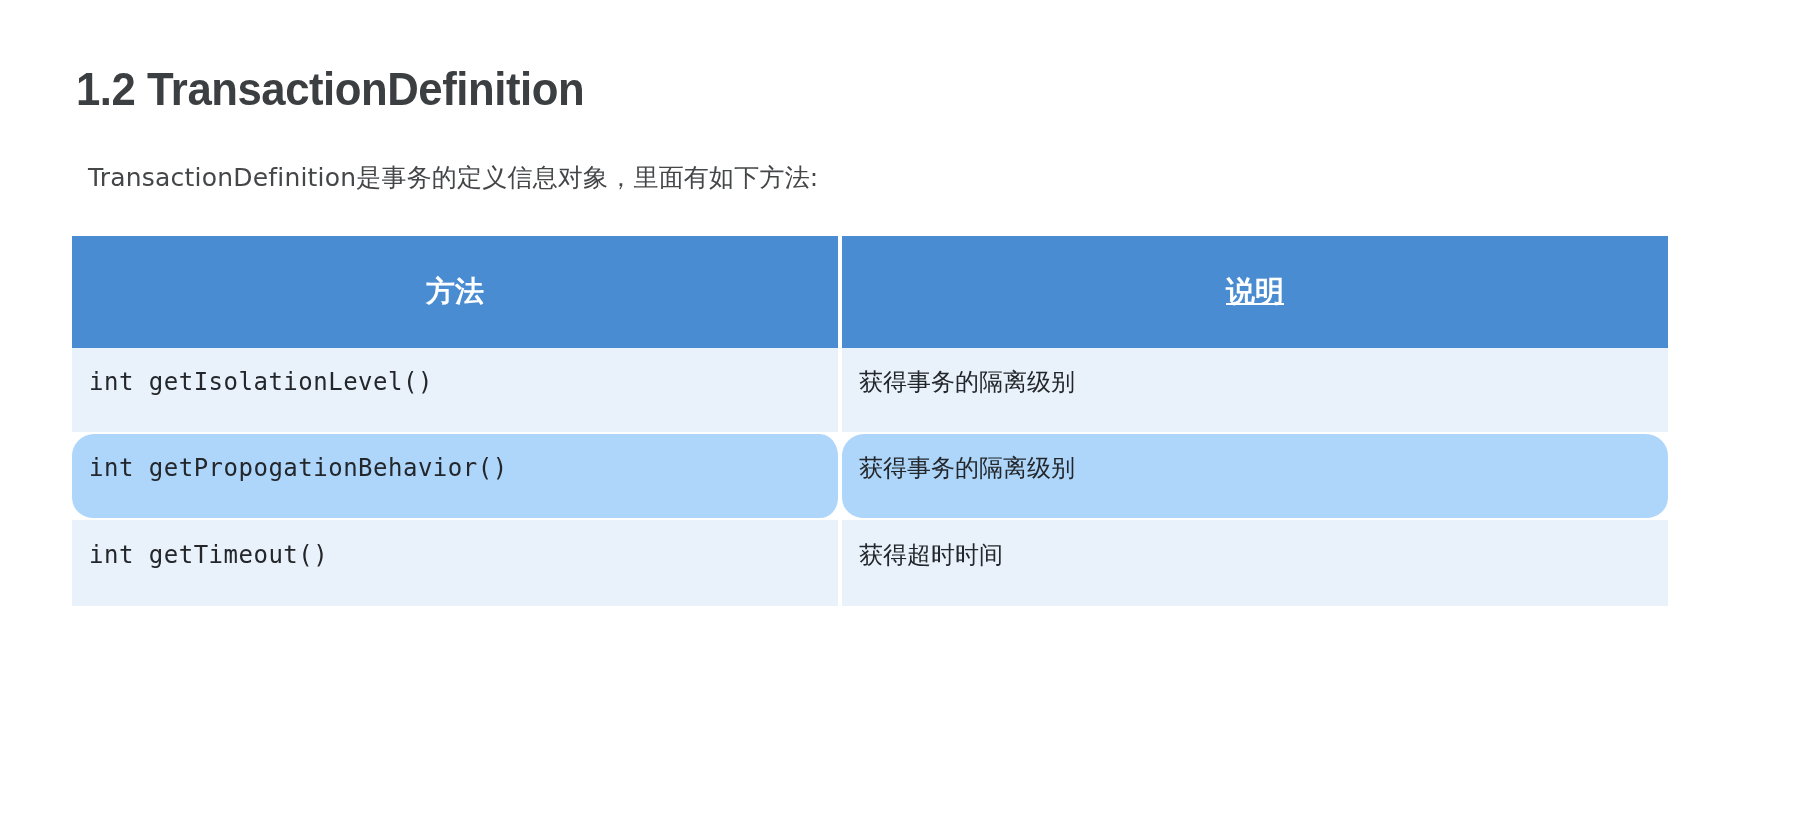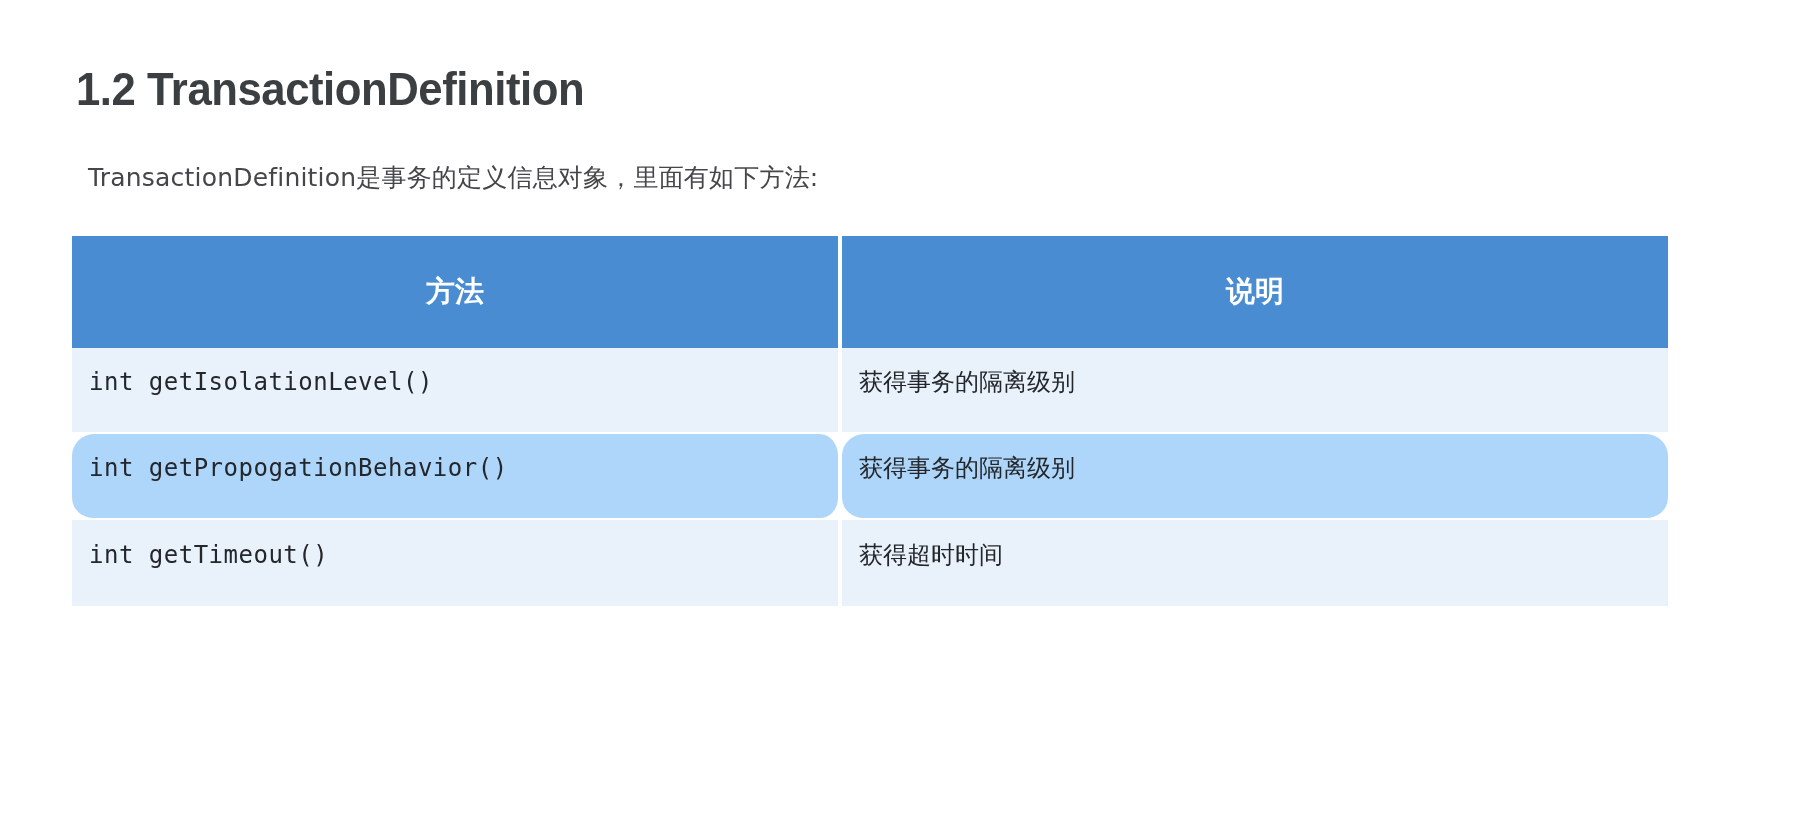--- a/index.html
+++ b/index.html
@@ -71,21 +71,21 @@
     font-size: 29px;
     font-weight: bold;
     text-align: center;
     height: 112px;
     padding: 0;
     font-family: "DejaVu Sans", "Liberation Sans", sans-serif;
     border-right: 4px solid #ffffff;
     box-sizing: border-box;
     vertical-align: middle;
   }
-  .method-table thead th:last-child { border-right: none; }
+  .method-table thead th:last-child { border-right: none; text-decoration: underline; }
 
   .method-table tbody td {
     height: 86px;
     padding: 0 0 16px 17px;
     font-size: 24px;
     color: #23262a;
     vertical-align: middle;
     border-right: 4px solid #ffffff;
     border-bottom: 2px solid #ffffff;
     box-sizing: border-box;

